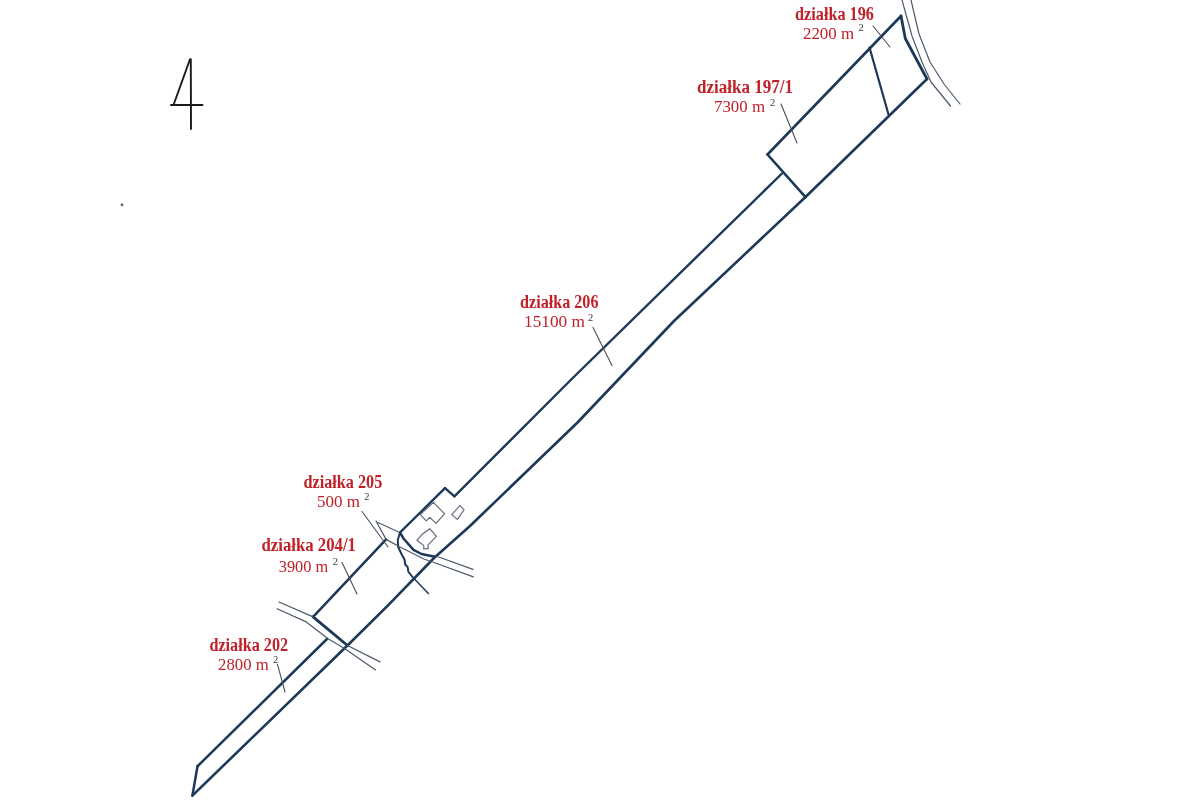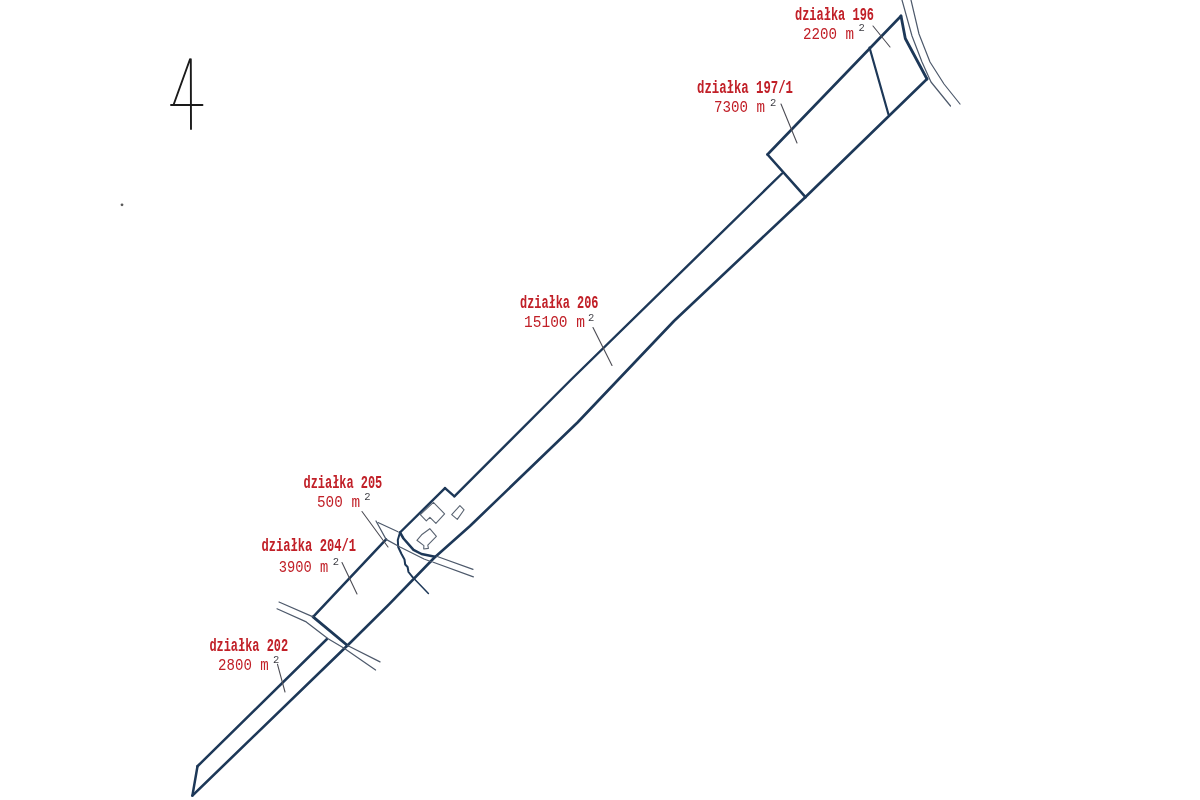--- a/index.html
+++ b/index.html
@@ -1,17 +1,17 @@
 <!DOCTYPE html>
 <html><head>
 <meta charset="utf-8">
 <style>
   html,body{margin:0;padding:0;background:#ffffff;}
   #page{position:relative;width:1200px;height:800px;background:#ffffff;overflow:hidden;
-        font-family:Liberation Mono, monospace;}
+        font-family:Liberation Serif, serif;}
   svg{position:absolute;left:0;top:0;}
   .lbl{fill:#c12028;font-weight:bold;font-size:18px;}
   .area{fill:#c12028;font-weight:normal;font-size:16.5px;}
   .sup{fill:#3b3b42;font-weight:normal;font-size:10.5px;}
 </style>
 </head>
 <body>
 
 <div id="page">
 <svg width="1200" height="800" viewBox="0 0 1200 800">

